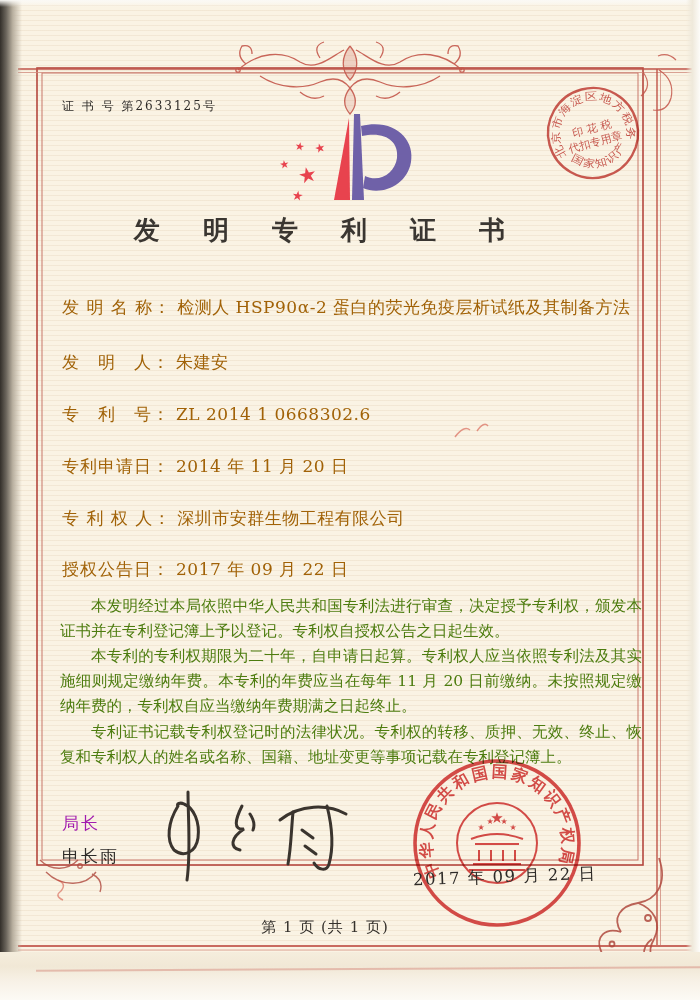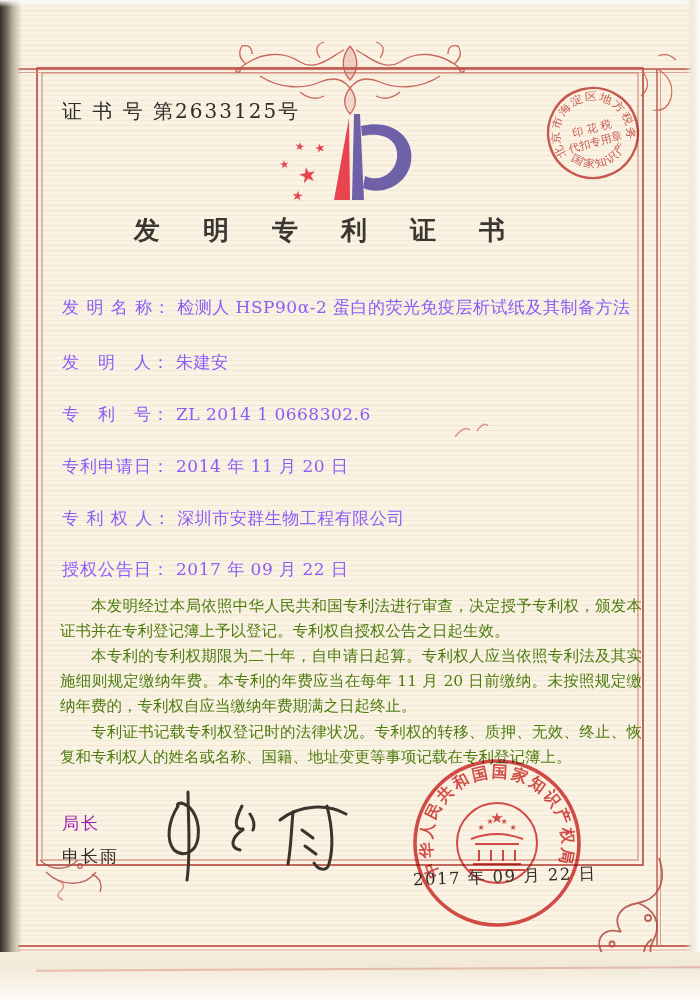--- a/index.html
+++ b/index.html
@@ -6,23 +6,23 @@
   body{width:700px;height:1000px;overflow:hidden;font-family:"DejaVu Serif","Liberation Serif",serif;}
   .stage{position:relative;width:700px;height:1000px;background:#faf3e4;overflow:hidden;}
   .paper-texture{position:absolute;inset:0;background:repeating-linear-gradient(180deg,rgba(216,190,158,0.22) 0 1px,transparent 1px 5px);pointer-events:none;}
   .spine{position:absolute;left:0;top:0;height:952px;width:22px;background:linear-gradient(to right,#332f2a 0%,#6b655c 28%,#b9b0a0 58%,rgba(250,243,228,0) 100%);}
   .top-edge{position:absolute;top:0;left:0;right:0;height:7px;background:linear-gradient(to bottom,#fbfaf7,rgba(255,255,255,0));}
   .right-edge{position:absolute;right:0;top:0;bottom:0;width:14px;background:linear-gradient(to left,#fdfcf9 0%,#efe9db 55%,rgba(250,243,228,0) 100%);}
   .book-edge{position:absolute;left:0;right:0;top:952px;bottom:0;background:linear-gradient(180deg,#f5eddd 0%,#f1e8d6 30%,#f7f1e6 60%,#fcfaf5 100%);}
   .edge-line{position:absolute;left:36px;right:0;top:968px;height:2px;background:#dba193;opacity:.65;transform:rotate(-0.3deg);}
   .decor{position:absolute;inset:0;pointer-events:none;}
 
-  .cert-number{position:absolute;left:62px;top:98px;font-size:20px;letter-spacing:2px;color:#2e2b28;}
+  .cert-number{position:absolute;left:62px;top:98px;font-size:12px;letter-spacing:2px;color:#2e2b28;}
   .title{position:absolute;left:0;right:44px;top:213px;text-align:center;font-size:26px;font-weight:600;letter-spacing:17px;color:#3a3631;}
-  .field{position:absolute;left:62px;font-size:17px;color:#8b5cf6;letter-spacing:1px;white-space:nowrap;}
+  .field{position:absolute;left:62px;font-size:17px;color:#a16207;letter-spacing:1px;white-space:nowrap;}
   .field .val{margin-left:6px;letter-spacing:0.5px;}
   .f0{top:296px;} .f1{top:351px;} .f2{top:403px;} .f3{top:455px;} .f4{top:507px;} .f5{top:558px;text-align:right;}
 
   .body-text{position:absolute;left:60px;top:594px;width:582px;font-size:15.5px;line-height:1.62;color:#4d7c0f;text-align:justify;}
   .body-text p{margin:0;text-indent:2em;}
 
   .signer-title{position:absolute;left:62px;top:812px;font-size:17px;letter-spacing:2px;color:#a21caf;}
   .signer-name{position:absolute;left:62px;top:845px;font-size:17px;letter-spacing:2px;color:#2e2b28;}
   .signature{position:absolute;left:130px;top:778px;}
 
@@ -187,19 +187,20 @@
       <path d="M-26,-4 q26,-10 52,0"></path>
       <path d="M-22,1 h44"></path>
       <path d="M-18,7 v11 M-6,7 v11 M6,7 v11 M18,7 v11"></path>
       <path d="M-24,21 h48"></path>
       <path d="M-28,27 h56"></path>
     </g>
   </svg>
 
   <div class="seal-date">2017 年 09 月 22 日</div>
 
+  <div class="footer">第 1 页 (共 1 页)</div>
 
   <div class="spine"></div>
   <div class="top-edge"></div>
   <div class="right-edge"></div>
   <div class="book-edge"></div>
   <div class="edge-line"></div>
 </div>
 
 </body></html>

